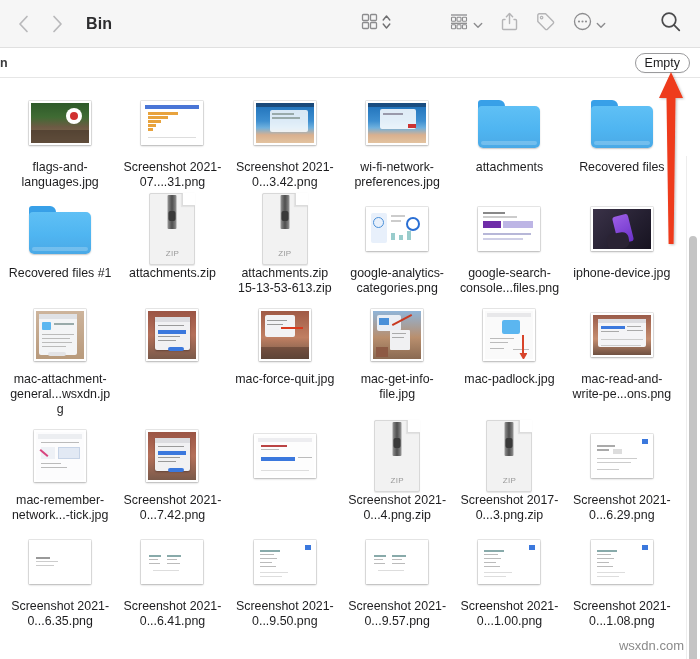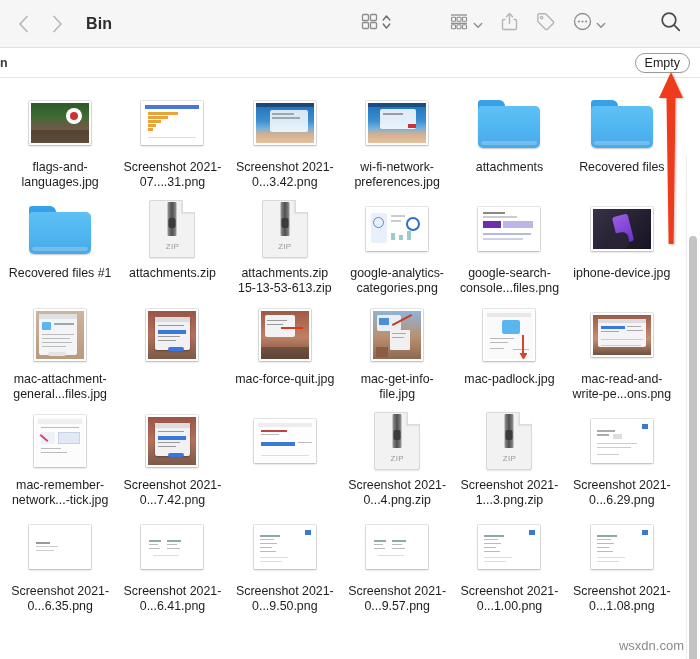--- a/index.html
+++ b/index.html
@@ -121,21 +121,21 @@
     background: linear-gradient(180deg,#5fc0f5 0%, #4fb5f1 55%, #4aa9e6 100%);
     border-radius: 4px 5px 5px 5px;
     box-shadow: 0 1px 1.5px rgba(0,0,0,.22);
   }
   .folder .lip {
     position:absolute; left:3px; bottom:3px; width: 56px; height: 4px;
     background: rgba(255,255,255,.22); border-radius: 2px;
   }
 
   
-  .zip { position: relative; width: 46px; height: 58px; }
+  .zip { position: relative; width: 46px; height: 72px; }
   .zip .page {
     position:absolute; inset:0;
     background: #f2f2f2;
     border: 0.5px solid #d8d8d8;
     border-radius: 2px;
     box-shadow: 0 0.5px 1px rgba(0,0,0,.10);
   }
   .zip .fold {
     position:absolute; right:0; top:0; width: 13px; height: 13px;
     background: #ffffff;
@@ -463,21 +463,21 @@
               <div style="position:absolute;left:3px;top:3px;right:7px;height:5px;background:#dfe1e5"></div>
               <div style="position:absolute;left:6px;top:11px;width:9px;height:8px;background:#5bb6f0;border-radius:1px"></div>
               <div style="position:absolute;left:18px;top:12px;width:20px;height:1.6px;background:#9aa"></div>
               <div style="position:absolute;left:6px;top:23px;width:32px;height:1.4px;background:#bbb"></div>
               <div style="position:absolute;left:6px;top:27px;width:28px;height:1.4px;background:#bbb"></div>
               <div style="position:absolute;left:6px;top:31px;width:30px;height:1.4px;background:#bbb"></div>
               <div style="position:absolute;left:6px;top:35px;width:24px;height:1.4px;background:#bbb"></div>
               <div style="position:absolute;left:12px;top:41px;width:18px;height:4px;background:#e3e3e6;border-radius:2px"></div>
             </div>
           </div>
-          <div class="label">mac-attachment-general...files.jpg</div>
+          <div class="label">mac-attachment-general...wsxdn.jpg</div>
         </div>
         <div class="item">
           <div class="thumb-wrap">
             <div class="photo photo-tall">
               <div class="pf" style="background:linear-gradient(180deg,#9b5545 0%,#b4705a 50%,#7a5a4a 100%)"></div>
               <div style="position:absolute;left:7px;top:6px;right:6px;bottom:9px;background:#f1f1f3;border-radius:2px;box-shadow:0 1px 2px rgba(0,0,0,.3)"></div>
               <div style="position:absolute;left:7px;top:6px;right:6px;height:5px;background:#dcdce0"></div>
               <div style="position:absolute;left:10px;top:14px;width:26px;height:1.4px;background:#999"></div>
               <div style="position:absolute;left:10px;top:19px;width:28px;height:3.5px;background:#3b78dd"></div>
               <div style="position:absolute;left:10px;top:25px;width:22px;height:1.4px;background:#999"></div>
@@ -604,21 +604,21 @@
         <div class="item">
           <div class="thumb-wrap">
             <div class="zip">
               <div class="page"></div>
               <div class="fold"></div>
               <div class="zipper"></div>
               <div class="pull"></div>
               <div class="ziplabel">ZIP</div>
             </div>
           </div>
-          <div class="label">Screenshot 2021-1...3.png.zip</div>
+          <div class="label">Screenshot 2017-0...3.png.zip</div>
         </div>
         <div class="item">
           <div class="thumb-wrap">
             <div class="photo photo-doc">
               <div class="pf" style="background:#fff"></div>
               <div style="position:absolute;right:3px;top:3px;width:6px;height:5px;background:#3b78dd"></div>
               <div style="position:absolute;left:4px;top:9px;width:18px;height:1.6px;background:#aaa"></div>
               <div style="position:absolute;left:4px;top:13px;width:12px;height:1.6px;background:#aaa"></div>
               <div style="position:absolute;left:20px;top:13px;width:9px;height:5px;background:#ddd"></div>
               <div style="position:absolute;left:4px;top:22px;width:40px;height:1.4px;background:#ccc"></div>

